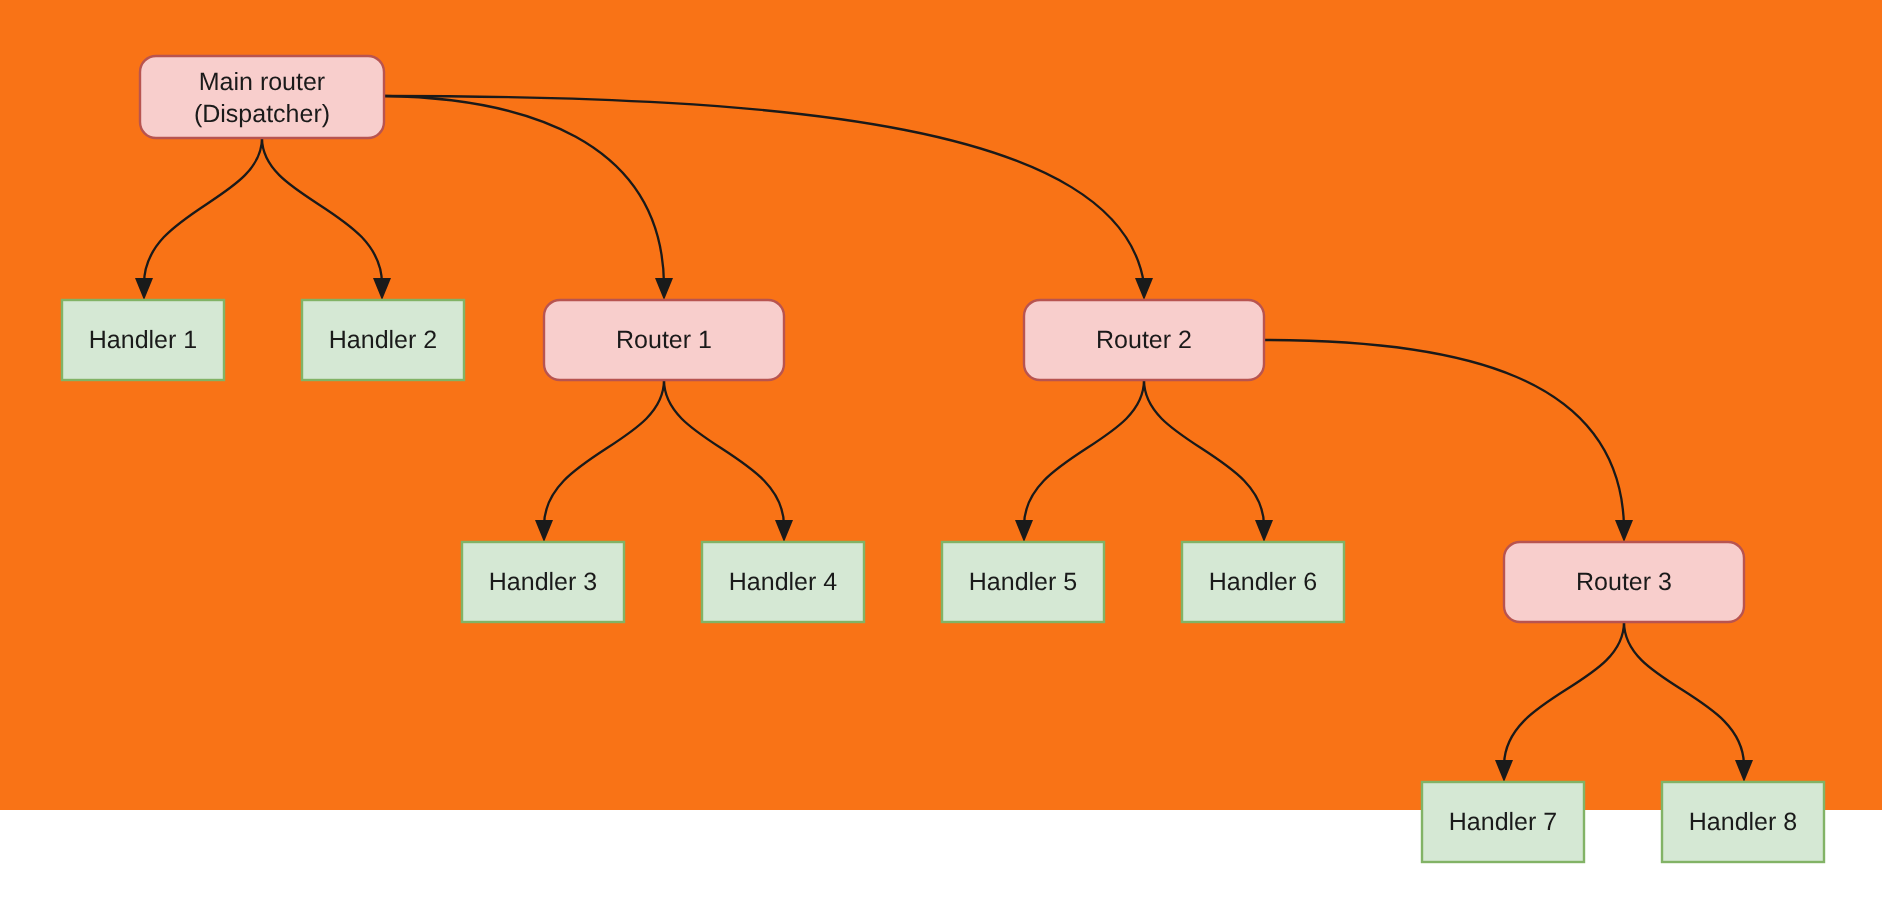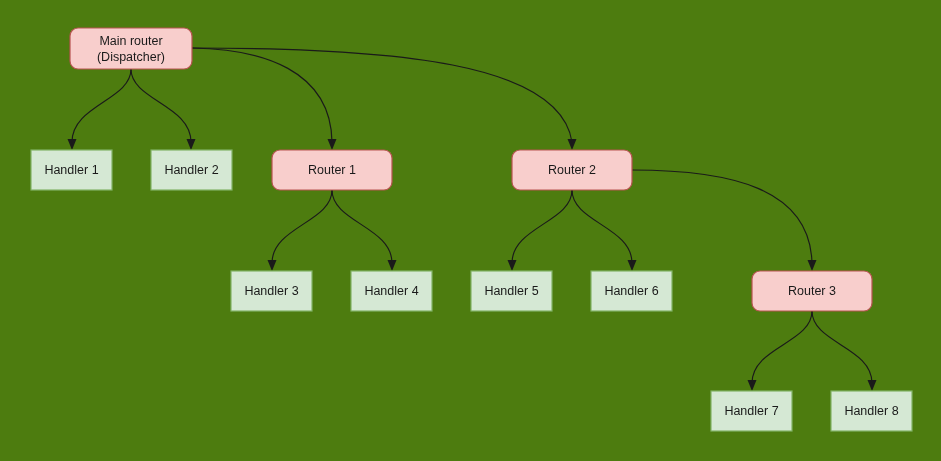--- a/index.html
+++ b/index.html
@@ -9,22 +9,22 @@
   }
   body {
     width: 941px;
     height: 461px;
     overflow: hidden;
     font-family: "Liberation Sans", sans-serif;
   }
   #diagram-canvas {
     position: relative;
     width: 941px;
-    height: 461px;
-    background: #4d7c0f;
+    height: 405px;
+    background: #f97316;
   }
   svg.diagram-svg {
     position: absolute;
     top: 0;
     left: 0;
     width: 941px;
     height: 461px;
   }
   .node-rect {
     stroke-width: 1.2px;

